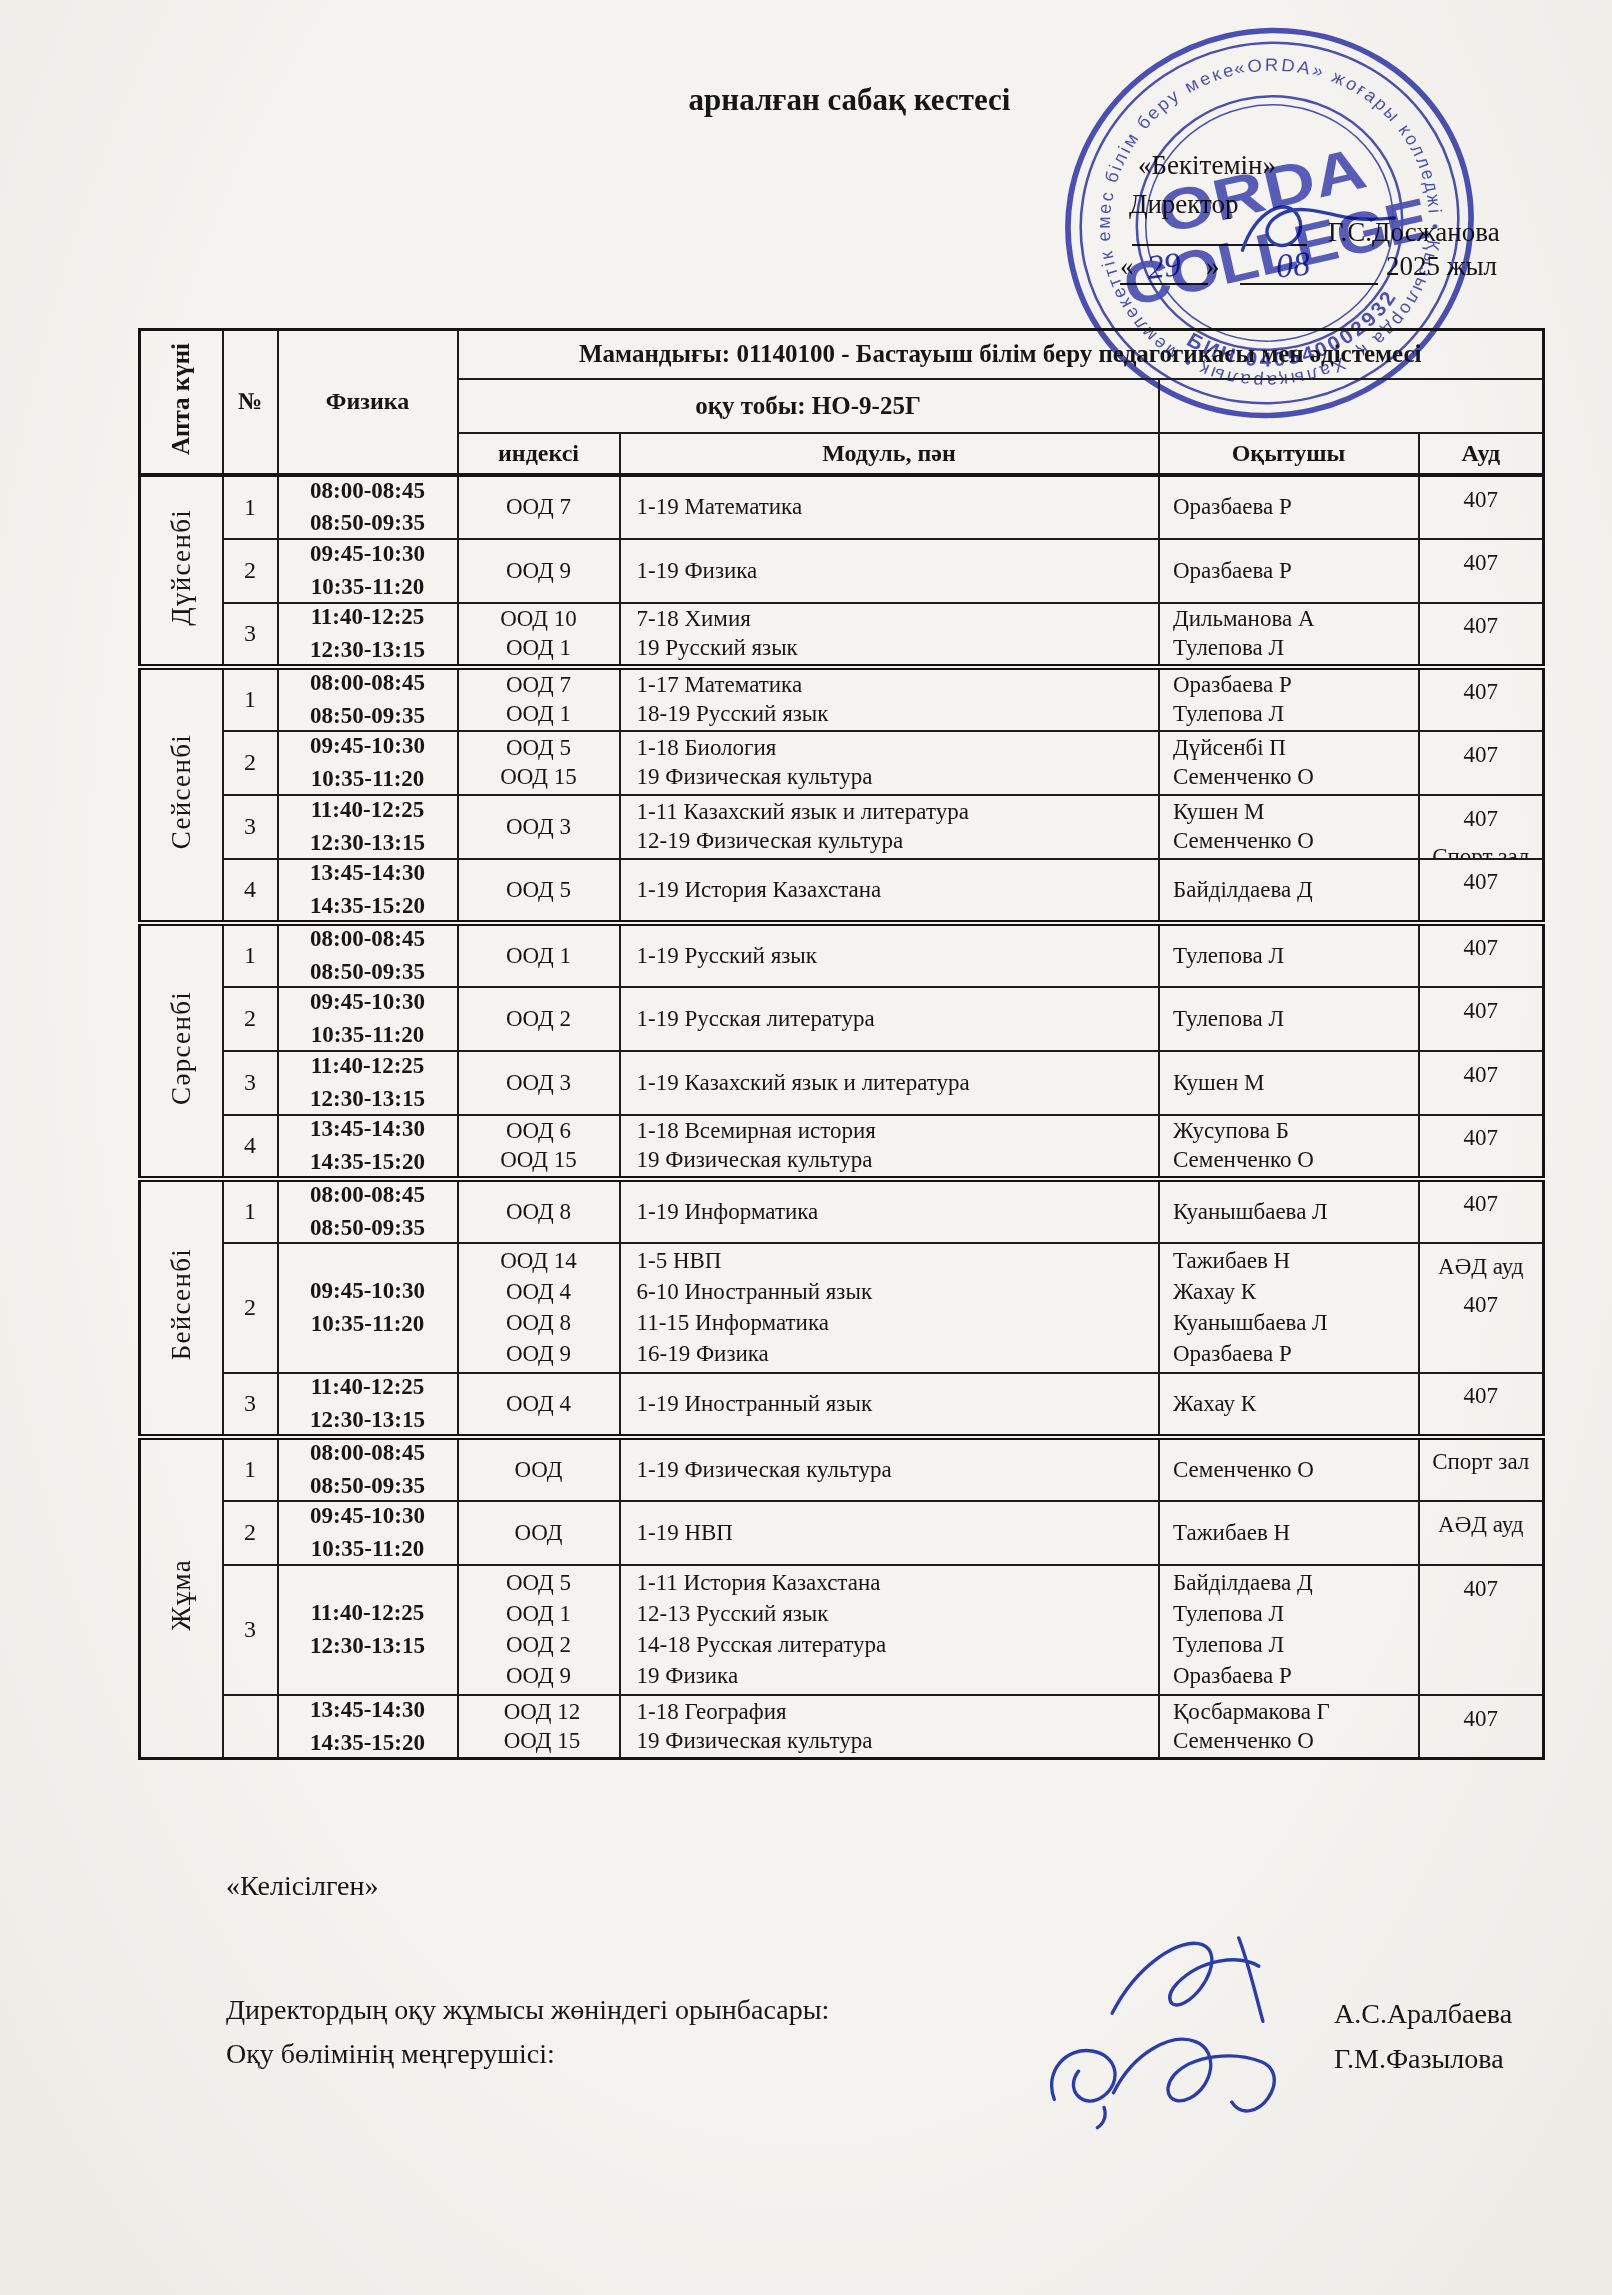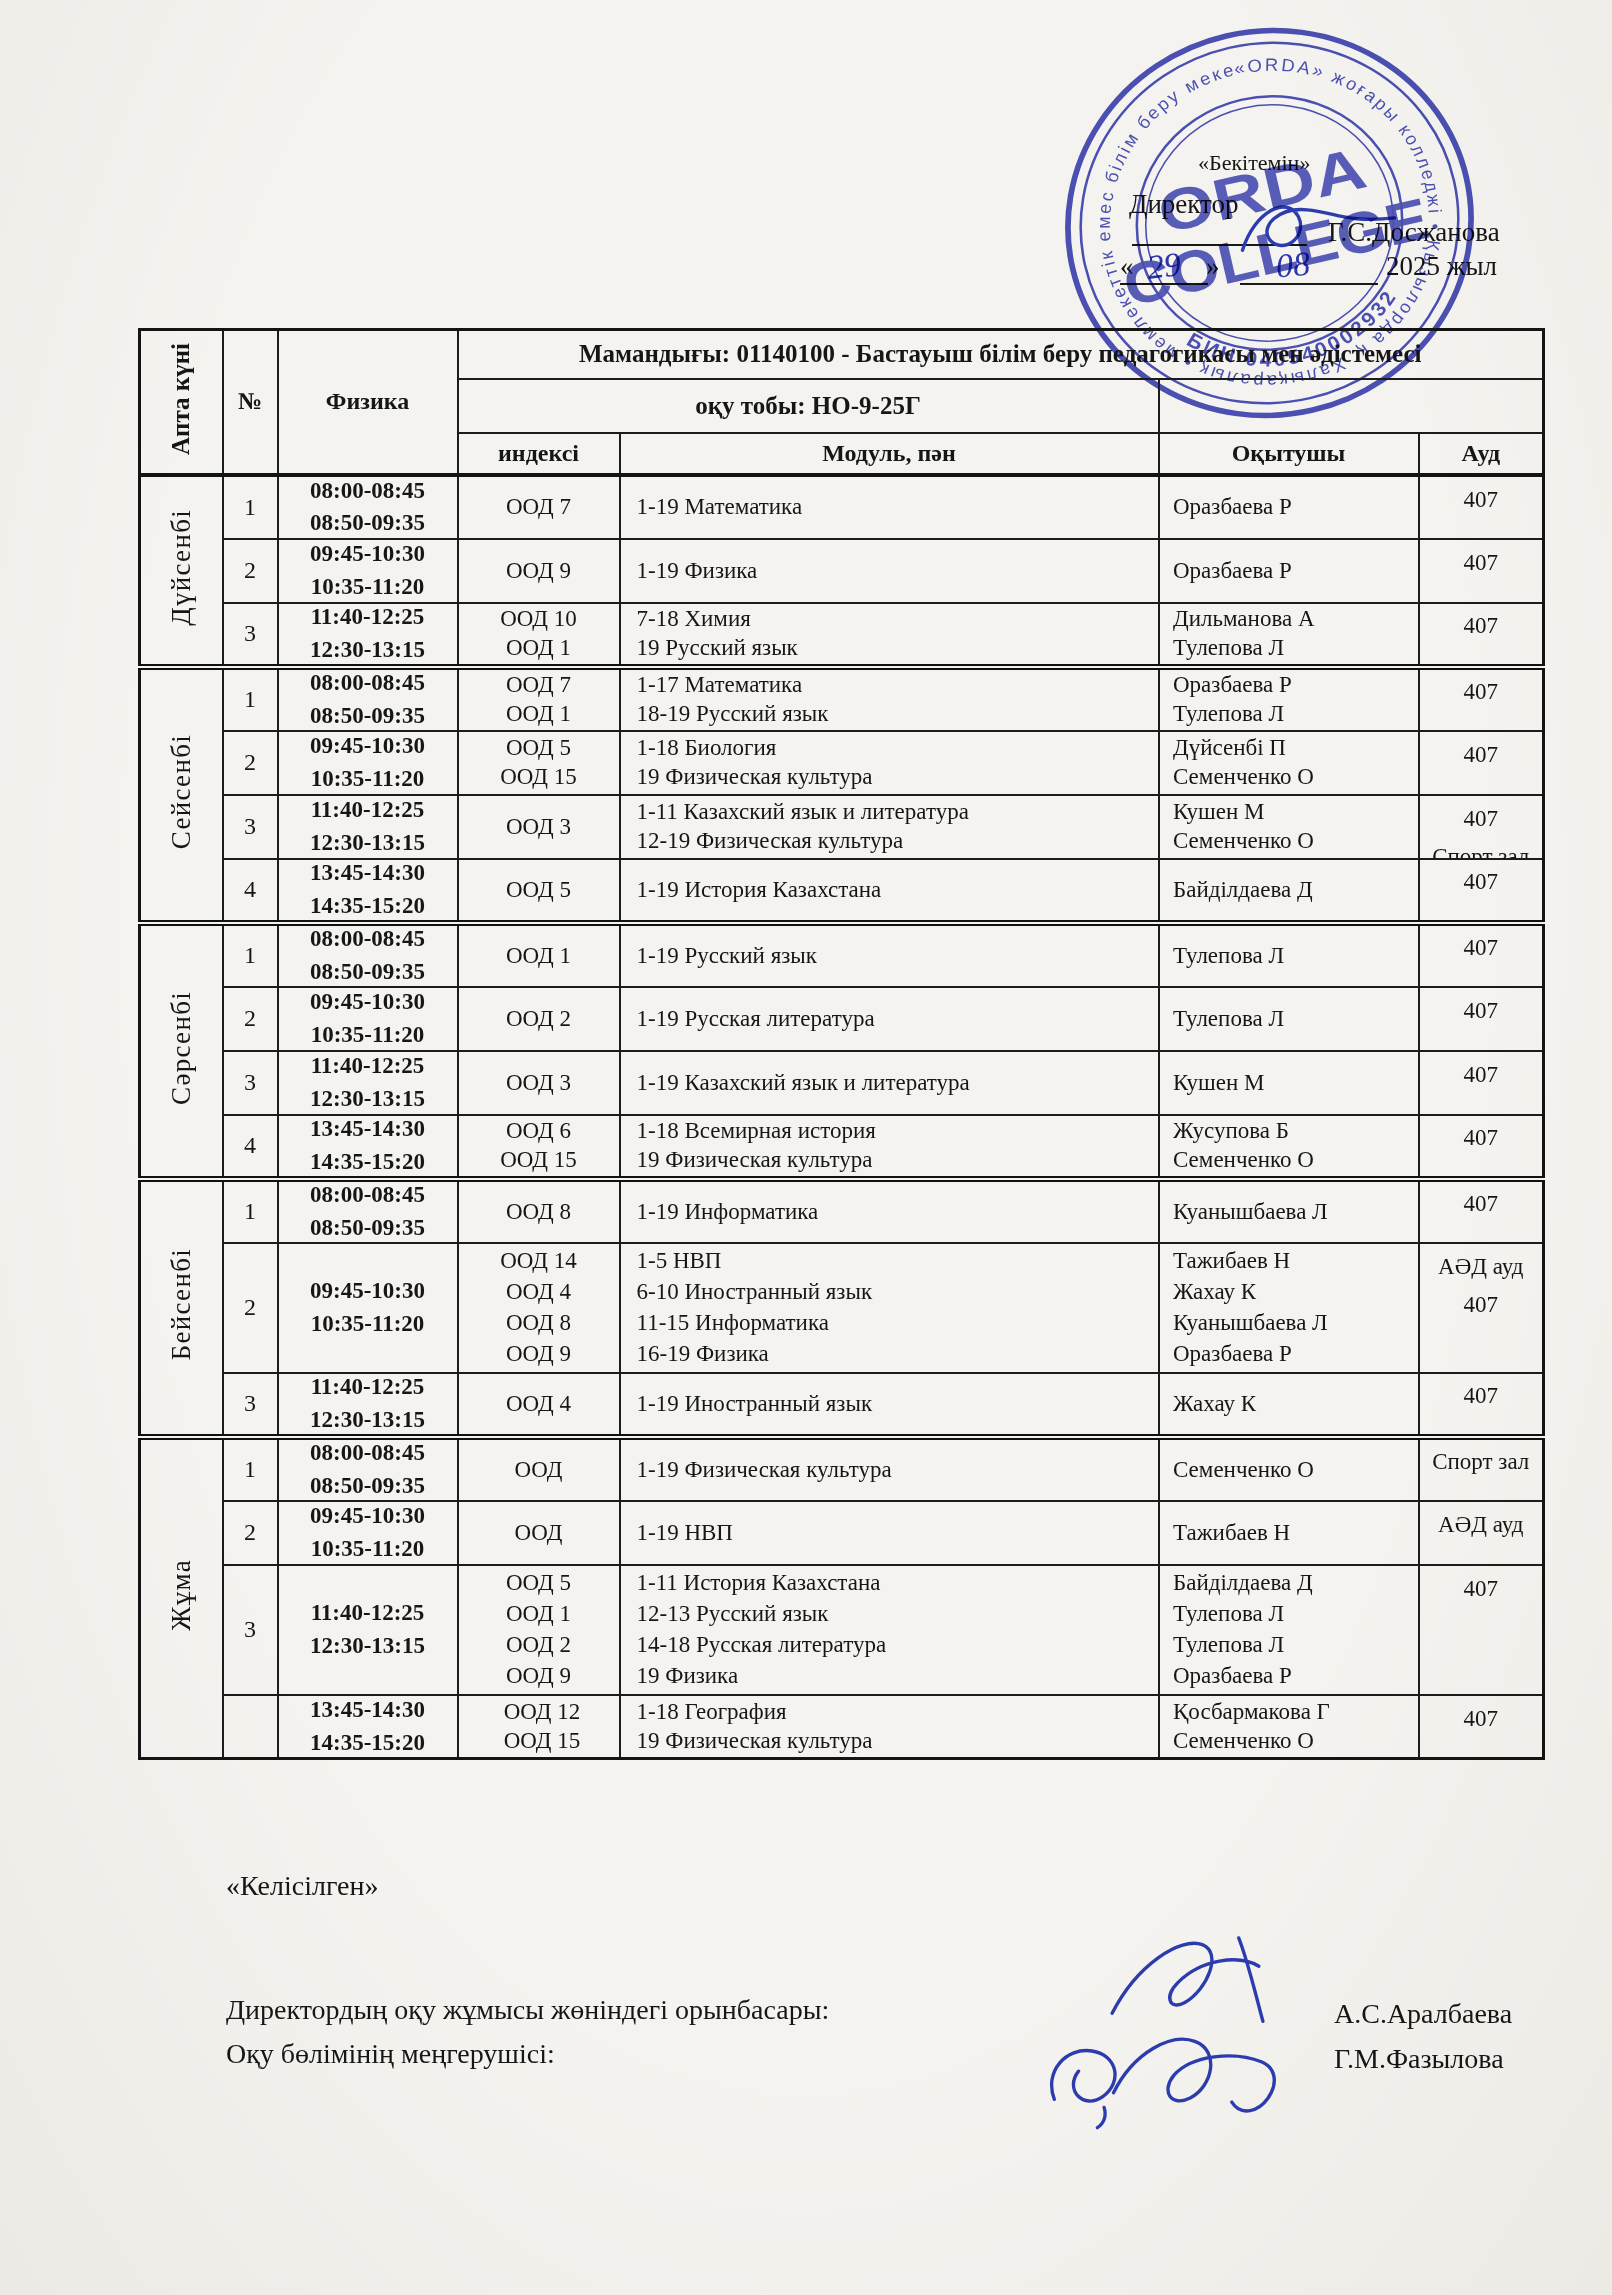--- a/index.html
+++ b/index.html
@@ -12,21 +12,21 @@
     overflow:hidden;
   }
   .sheet{position:absolute;inset:0;
     background:radial-gradient(ellipse at 50% 40%, #f4f3ef 60%, #eceae5 100%);}
   
   .title{
     position:absolute;left:337px;top:80px;width:1025px;
     text-align:center;font-weight:bold;font-size:31px;line-height:40px;
   }
   
-  .approve-word{position:absolute;left:1198px;top:150px;font-size:22px;}
+  .approve-word{position:absolute;left:1138px;top:150px;font-size:27px;}
   .director-word{position:absolute;left:1129px;top:189px;font-size:27px;}
   .director-name{position:absolute;left:1328px;top:217px;font-size:27px;}
   .sig-underline{position:absolute;left:1132px;top:244px;width:175px;height:0;border-top:2px solid #191919;}
   .dq{position:absolute;top:251px;font-size:27px;}
   .dq.q1{left:1120px;} .dq.q2{left:1206px;}
   .hand-day{position:absolute;left:1147px;top:247px;font-size:34px;color:#2b35ae;font-style:italic;transform:rotate(-7deg);}
   .hand-month{position:absolute;left:1276px;top:246px;font-size:34px;color:#2b35ae;font-style:italic;transform:rotate(-5deg);}
   .year-text{position:absolute;left:1386px;top:251px;font-size:27px;}
   .ul1{position:absolute;left:1120px;top:283px;width:88px;border-top:2px solid #191919;}
   .ul2{position:absolute;left:1240px;top:283px;width:138px;border-top:2px solid #191919;}
@@ -85,20 +85,21 @@
   .sig1{position:absolute;left:1100px;top:1927px;}
   .sig2{position:absolute;left:1039px;top:2012px;}
   .dsig{position:absolute;left:1234px;top:191px;}
 </style>
 </head>
 <body>
 
 <div class="sheet">
 
   <div class="title">
+    <div>арналған сабақ кестесі</div>
   </div>
 
   <div class="approve-word">«Бекітемін»</div>
   <div class="director-word">Директор</div>
   <div class="sig-underline"></div>
   <div class="director-name">Г.С.Досжанова</div>
   <span class="dq q1">«</span>
   <span class="hand-day">29</span>
   <span class="dq q2">»</span>
   <span class="hand-month">08</span>

